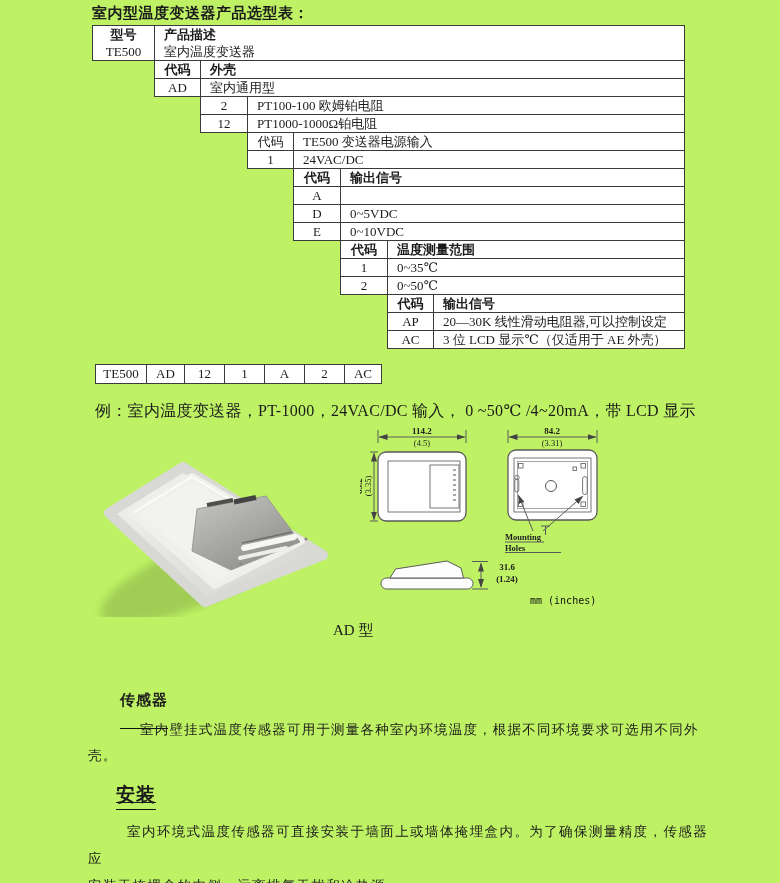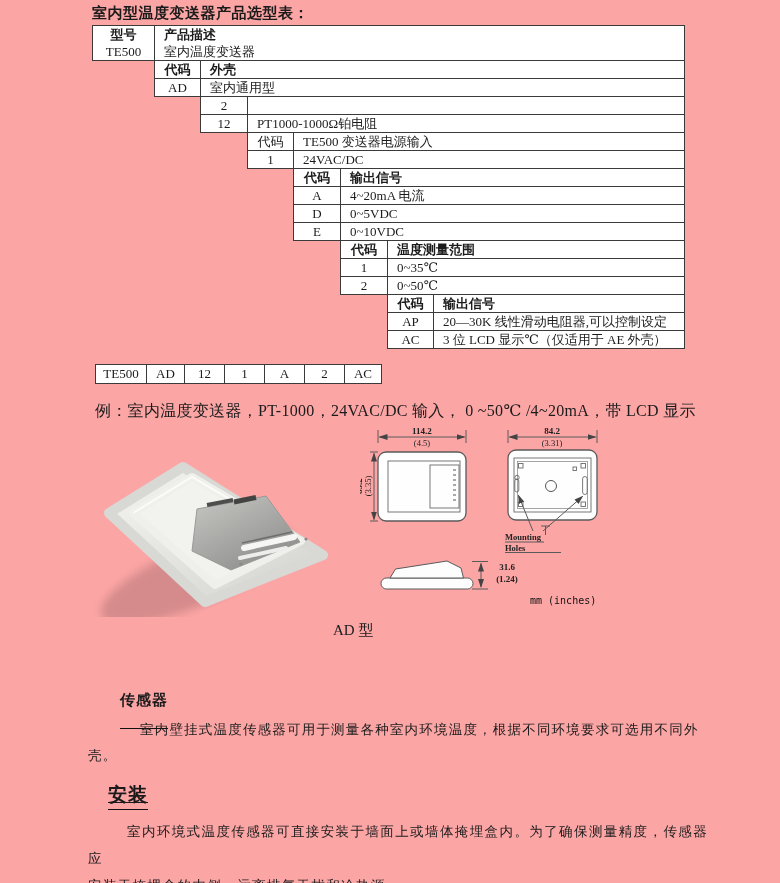--- a/index.html
+++ b/index.html
@@ -1,37 +1,37 @@
 <!DOCTYPE html>
 <html><head>
 <meta charset="utf-8">
 <style>
   :root{ --ink:#1b1b1b; --bd:#3a3a3a; --ln:#5a5a5a; }
   html,body{margin:0;padding:0;background:#fff;}
-  .page{position:relative;width:780px;height:883px;background:#fca5a5;overflow:hidden;
+  .page{position:relative;width:780px;height:883px;background:#bef264;overflow:hidden;
         font-family:"Liberation Serif","DejaVu Serif",serif;color:var(--ink);}
   .title{position:absolute;left:92px;top:4px;font-size:15px;font-weight:bold;letter-spacing:.5px;}
   
   .trow{position:absolute;display:flex;box-sizing:border-box;background:#fff;
         border:1px solid var(--bd);border-top:none;font-size:13px;}
   .trow.first{border-top:1px solid var(--bd);}
   .trow.hdr{font-weight:bold;}
   .trow .code{box-sizing:border-box;height:100%;border-right:1px solid var(--bd);
         display:flex;align-items:center;justify-content:center;}
   .trow .desc{flex:1;min-width:0;display:flex;align-items:center;padding-left:9px;white-space:nowrap;}
   
   .exrow{position:absolute;left:95px;top:364px;display:flex;}
   .excell{box-sizing:border-box;height:20px;border:1px solid var(--bd);border-left:none;
         display:flex;align-items:center;justify-content:center;font-size:13px;background:#fff;}
   .excell.firstcell{border-left:1px solid var(--bd);}
   .excap{position:absolute;left:95px;top:401px;font-size:16px;letter-spacing:.3px;white-space:nowrap;}
   .figcap{position:absolute;left:333px;top:621px;font-size:15px;}
   .h-small{position:absolute;left:120px;top:691px;font-size:15px;font-weight:bold;
         border-bottom:1.5px solid #111;padding-bottom:18px;letter-spacing:1px;}
-  .h-big{position:absolute;left:108px;top:782px;font-size:19px;font-weight:bold;
+  .h-big{position:absolute;left:116px;top:782px;font-size:19px;font-weight:bold;
         border-bottom:1.7px solid #111;padding-bottom:1px;letter-spacing:1px;text-decoration:underline;}
   .body1{position:absolute;left:88px;top:717px;width:632px;font-size:13.5px;line-height:26px;
         text-indent:52px;letter-spacing:1.2px;white-space:pre-line;}
   .body2{position:absolute;left:88px;top:818px;width:634px;font-size:13.5px;line-height:27px;
         text-indent:39px;letter-spacing:1.4px;white-space:pre-line;}
   svg{position:absolute;}
   .dline{stroke:var(--ln);stroke-width:1;}
   .dline2{stroke:#6a6a6a;stroke-width:.9;fill:none;}
   .dimt{font:bold 9px "Liberation Serif",serif;fill:#222;}
   .dimt2{font:8.5px "Liberation Serif",serif;fill:#222;}
@@ -57,40 +57,40 @@
       <div class="trow hdr" style="left: 154px; top: 61px; width: 531px; height: 18px;">
         <div class="code" style="width: 46px;">代码</div>
         <div class="desc">外壳</div>
       </div>
       <div class="trow" style="left: 154px; top: 79px; width: 531px; height: 18px;">
         <div class="code" style="width: 46px;">AD</div>
         <div class="desc">室内通用型</div>
       </div>
       <div class="trow" style="left: 200px; top: 97px; width: 485px; height: 18px;">
         <div class="code" style="width: 47px;">2</div>
+        <div class="desc">PT100-100 欧姆铂电阻</div>
       </div>
       <div class="trow" style="left: 200px; top: 115px; width: 485px; height: 18px;">
         <div class="code" style="width: 47px;">12</div>
         <div class="desc">PT1000-1000Ω铂电阻</div>
       </div>
       <div class="trow" style="left: 247px; top: 133px; width: 438px; height: 18px;">
         <div class="code" style="width: 46px;">代码</div>
         <div class="desc">TE500 变送器电源输入</div>
       </div>
       <div class="trow" style="left: 247px; top: 151px; width: 438px; height: 18px;">
         <div class="code" style="width: 46px;">1</div>
         <div class="desc">24VAC/DC</div>
       </div>
       <div class="trow hdr" style="left: 293px; top: 169px; width: 392px; height: 18px;">
         <div class="code" style="width: 47px;">代码</div>
         <div class="desc">输出信号</div>
       </div>
       <div class="trow" style="left: 293px; top: 187px; width: 392px; height: 18px;">
         <div class="code" style="width: 47px;">A</div>
-        <div class="desc">4~20mA 电流</div>
       </div>
       <div class="trow" style="left: 293px; top: 205px; width: 392px; height: 18px;">
         <div class="code" style="width: 47px;">D</div>
         <div class="desc">0~5VDC</div>
       </div>
       <div class="trow" style="left: 293px; top: 223px; width: 392px; height: 18px;">
         <div class="code" style="width: 47px;">E</div>
         <div class="desc">0~10VDC</div>
       </div>
       <div class="trow hdr" style="left: 340px; top: 241px; width: 345px; height: 18px;">

